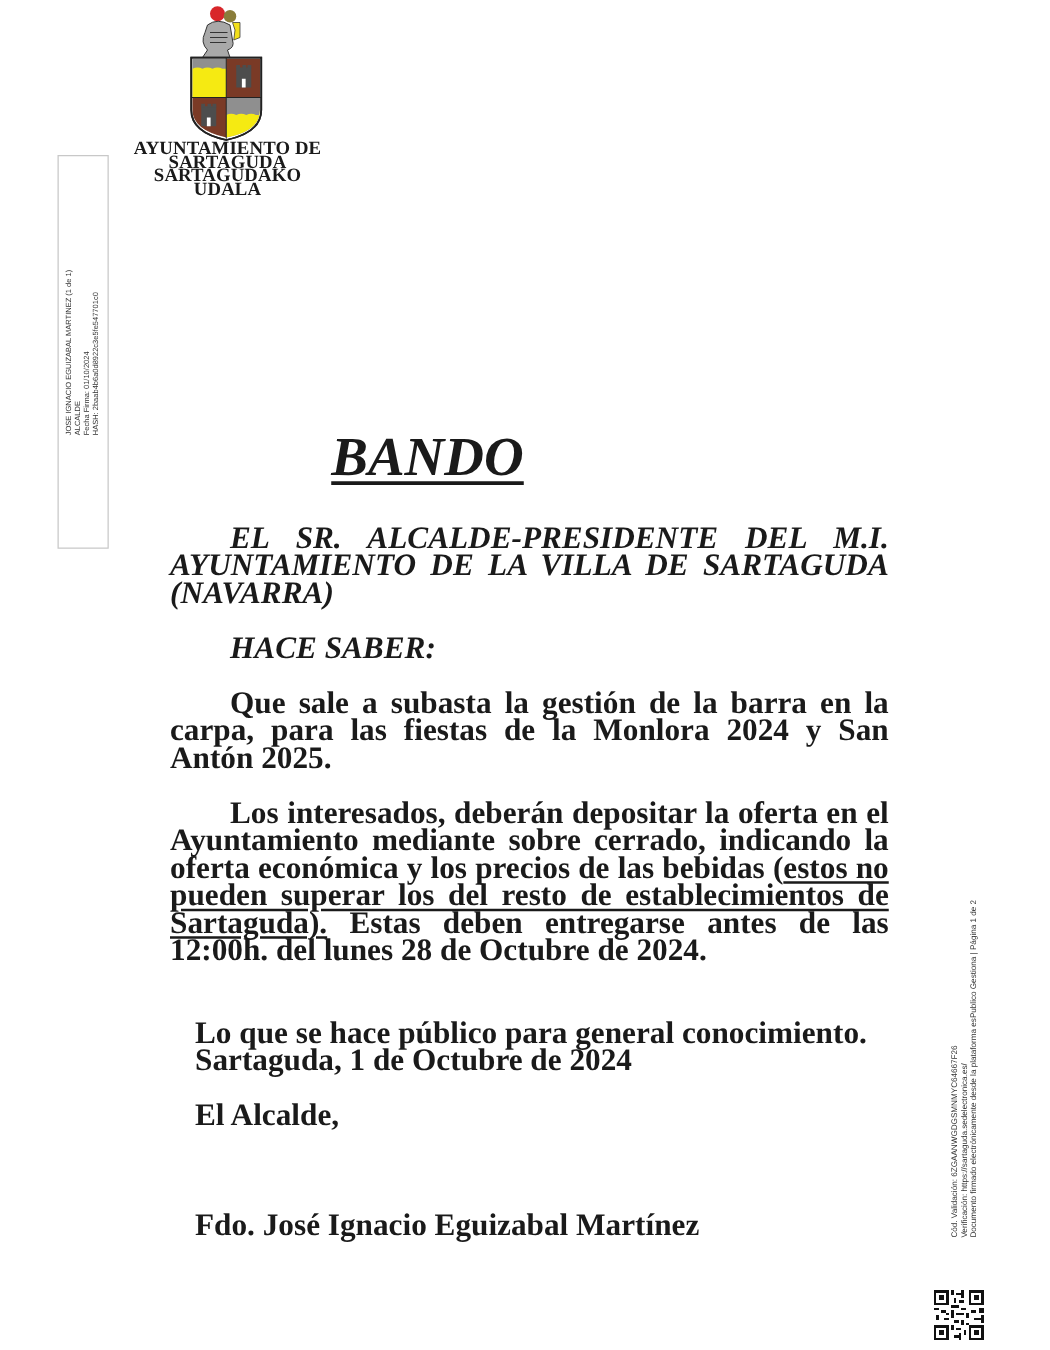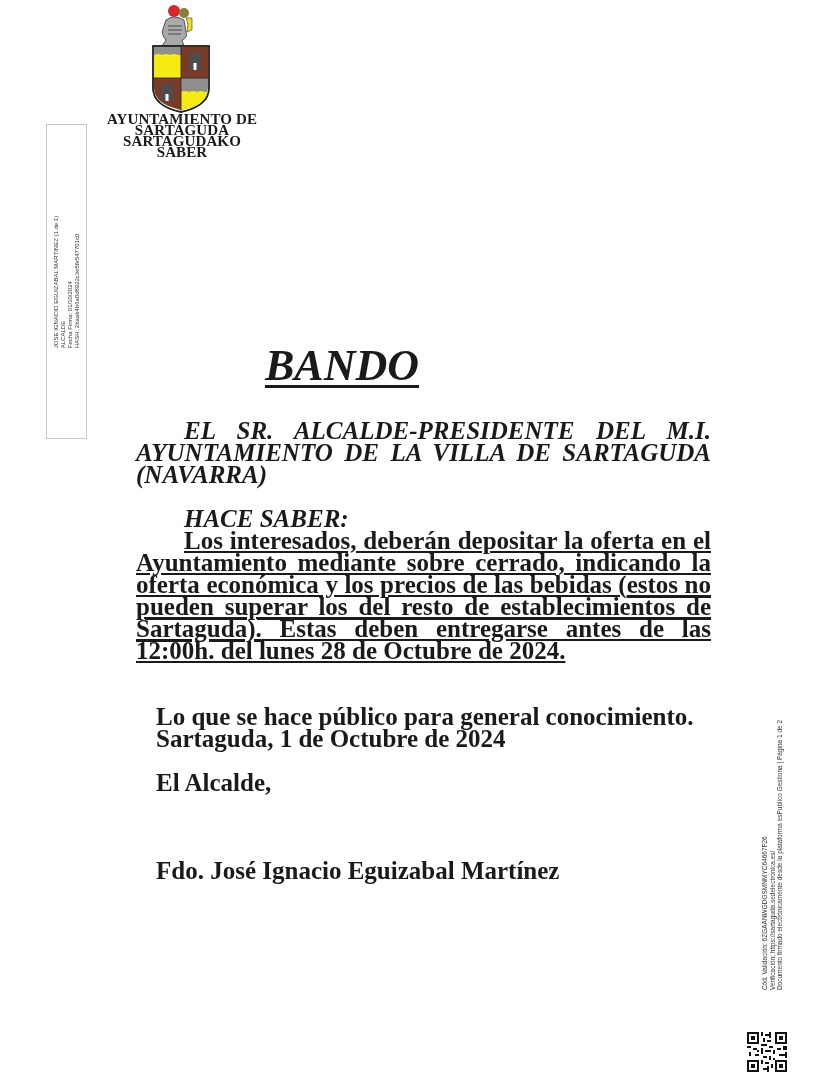--- a/index.html
+++ b/index.html
@@ -55,21 +55,21 @@
       <rect x="22" y="81" width="3" height="3" fill="#4d4d4d"></rect>
     <rect x="17.5" y="92" width="3" height="7" fill="#fff"></rect>
     <path d="M5 44 L61 44 L61 86 Q61 104 33 110 Q5 104 5 86 Z" fill="none" stroke="#222" stroke-width="1.4"></path>
     <line x1="33" y1="44" x2="33" y2="109" stroke="#222" stroke-width="0.8"></line>
     <line x1="5" y1="76" x2="61" y2="76" stroke="#222" stroke-width="0.8"></line>
   </svg>
 </div>
 
 <div class="abs org">
   <div>AYUNTAMIENTO DE SARTAGUDA</div>
-  <div>SARTAGUDAKO SABER</div>
+  <div>SARTAGUDAKO UDALA</div>
 </div>
 
 <div class="abs sigbox">
   <div class="sigtext">
     <div>JOSE IGNACIO EGUIZABAL MARTINEZ (1 de 1)</div>
     <div>ALCALDE</div>
     <div>Fecha Firma: 01/10/2024</div>
     <div>HASH: 2baab4b6a0d8922c3e5fe547701c0</div>
   </div>
 </div>
@@ -79,22 +79,23 @@
 </div>
 
 <div class="abs content">
   <p class="heading indent" style="text-align:justify; text-align-last:left; word-spacing:0;">
     <span style="display:block; text-align:justify; text-align-last:justify; text-indent:48px;">EL SR. ALCALDE-PRESIDENTE DEL M.I. AYUNTAMIENTO DE LA VILLA DE SARTAGUDA</span>
     <span style="display:block; text-indent:0;">(NAVARRA)</span>
   </p>
 
   <p class="heading" style="margin-top:22px; text-indent:48px; font-style:italic;">HACE SABER:</p>
 
+  <p class="just indent" style="margin-top:22px;">Que sale a subasta la gestión de la barra en la carpa, para las fiestas de la Monlora 2024 y San Antón 2025.</p>
 
-  <p class="just indent" style="text-decoration:underline;"><span>Los interesados, deberán depositar la oferta en el Ayuntamiento mediante sobre cerrado, indicando la oferta económica y los precios de las bebidas (</span><u>estos no pueden superar los del resto de establecimientos de Sartaguda).</u><span> Estas deben entregarse antes de las 12:00h. del lunes 28 de Octubre de 2024.</span></p>
+  <p class="just indent" style="margin-top:22px;"><span>Los interesados, deberán depositar la oferta en el Ayuntamiento mediante sobre cerrado, indicando la oferta económica y los precios de las bebidas (</span><u>estos no pueden superar los del resto de establecimientos de Sartaguda).</u><span> Estas deben entregarse antes de las 12:00h. del lunes 28 de Octubre de 2024.</span></p>
 
 
   <p class="center" style="margin-top:44px; padding-left:20px;">Lo que se hace público para general conocimiento.</p>
   <p class="center" style="padding-left:20px;">Sartaguda, 1 de Octubre de 2024</p>
 
   <p class="center" style="margin-top:22px; padding-left:20px;">El Alcalde,</p>
 
   <p class="center" style="margin-top:66px; padding-left:20px;">Fdo. José Ignacio Eguizabal Martínez</p>
 </div>
 

